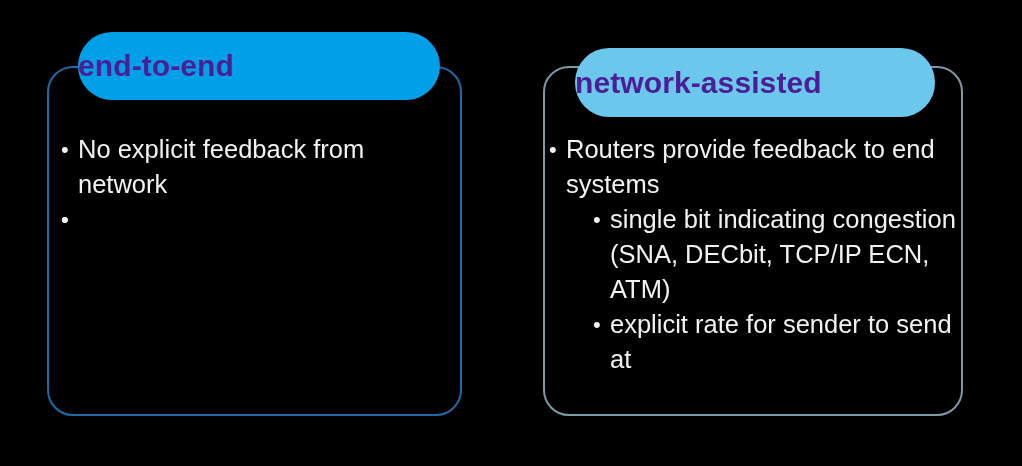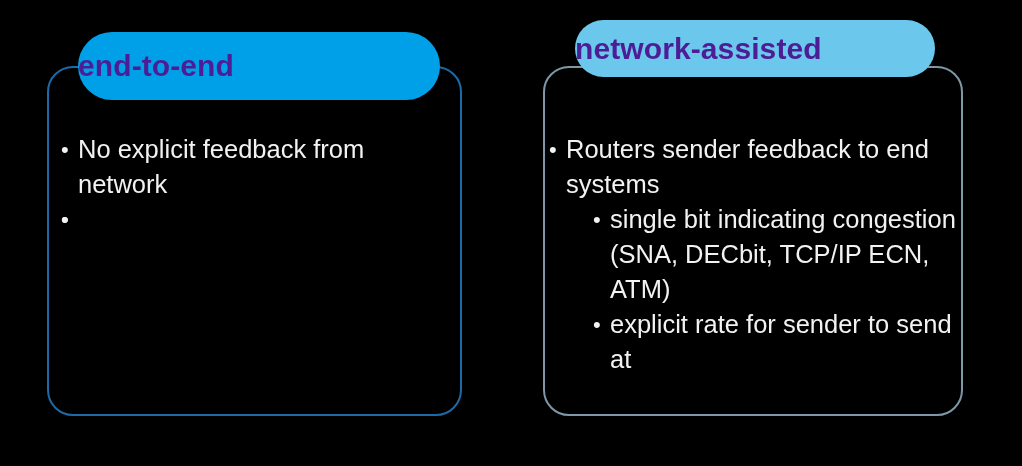--- a/index.html
+++ b/index.html
@@ -63,23 +63,23 @@
   .pill-left {
     left: 78px;
     top: 32px;
     width: 362px;
     height: 68px;
     background: #00a0e8;
     font-size: 30px;
   }
   .pill-right {
     left: 575px;
-    top: 20px;
+    top: 48px;
     width: 360px;
-    height: 57px;
+    height: 69px;
     background: #6bc8ec;
     font-size: 30px;
   }
 
   
   .body {
     position: absolute;
     color: #f2f2f2;
     font-size: 25.5px;
     line-height: 35px;
@@ -165,21 +165,21 @@
   <div class="panel panel-right"></div>
 
   <div class="pill pill-right">
     <span>network-assisted</span>
   </div>
 
   <div class="body body-right">
     <ul class="bullets">
       <li class="lvl1">
         <span class="dot">•</span>
-        <span class="txt">Routers sender feedback to end systems</span>
+        <span class="txt">Routers provide feedback to end systems</span>
       </li>
     </ul>
     <ul class="sub">
       <li class="lvl2">
         <span class="dot">•</span>
         <span class="txt">single bit indicating congestion (SNA, DECbit, TCP/IP ECN, ATM)</span>
       </li>
       <li class="lvl2">
         <span class="dot">•</span>
         <span class="txt">explicit rate for sender to send at</span>

